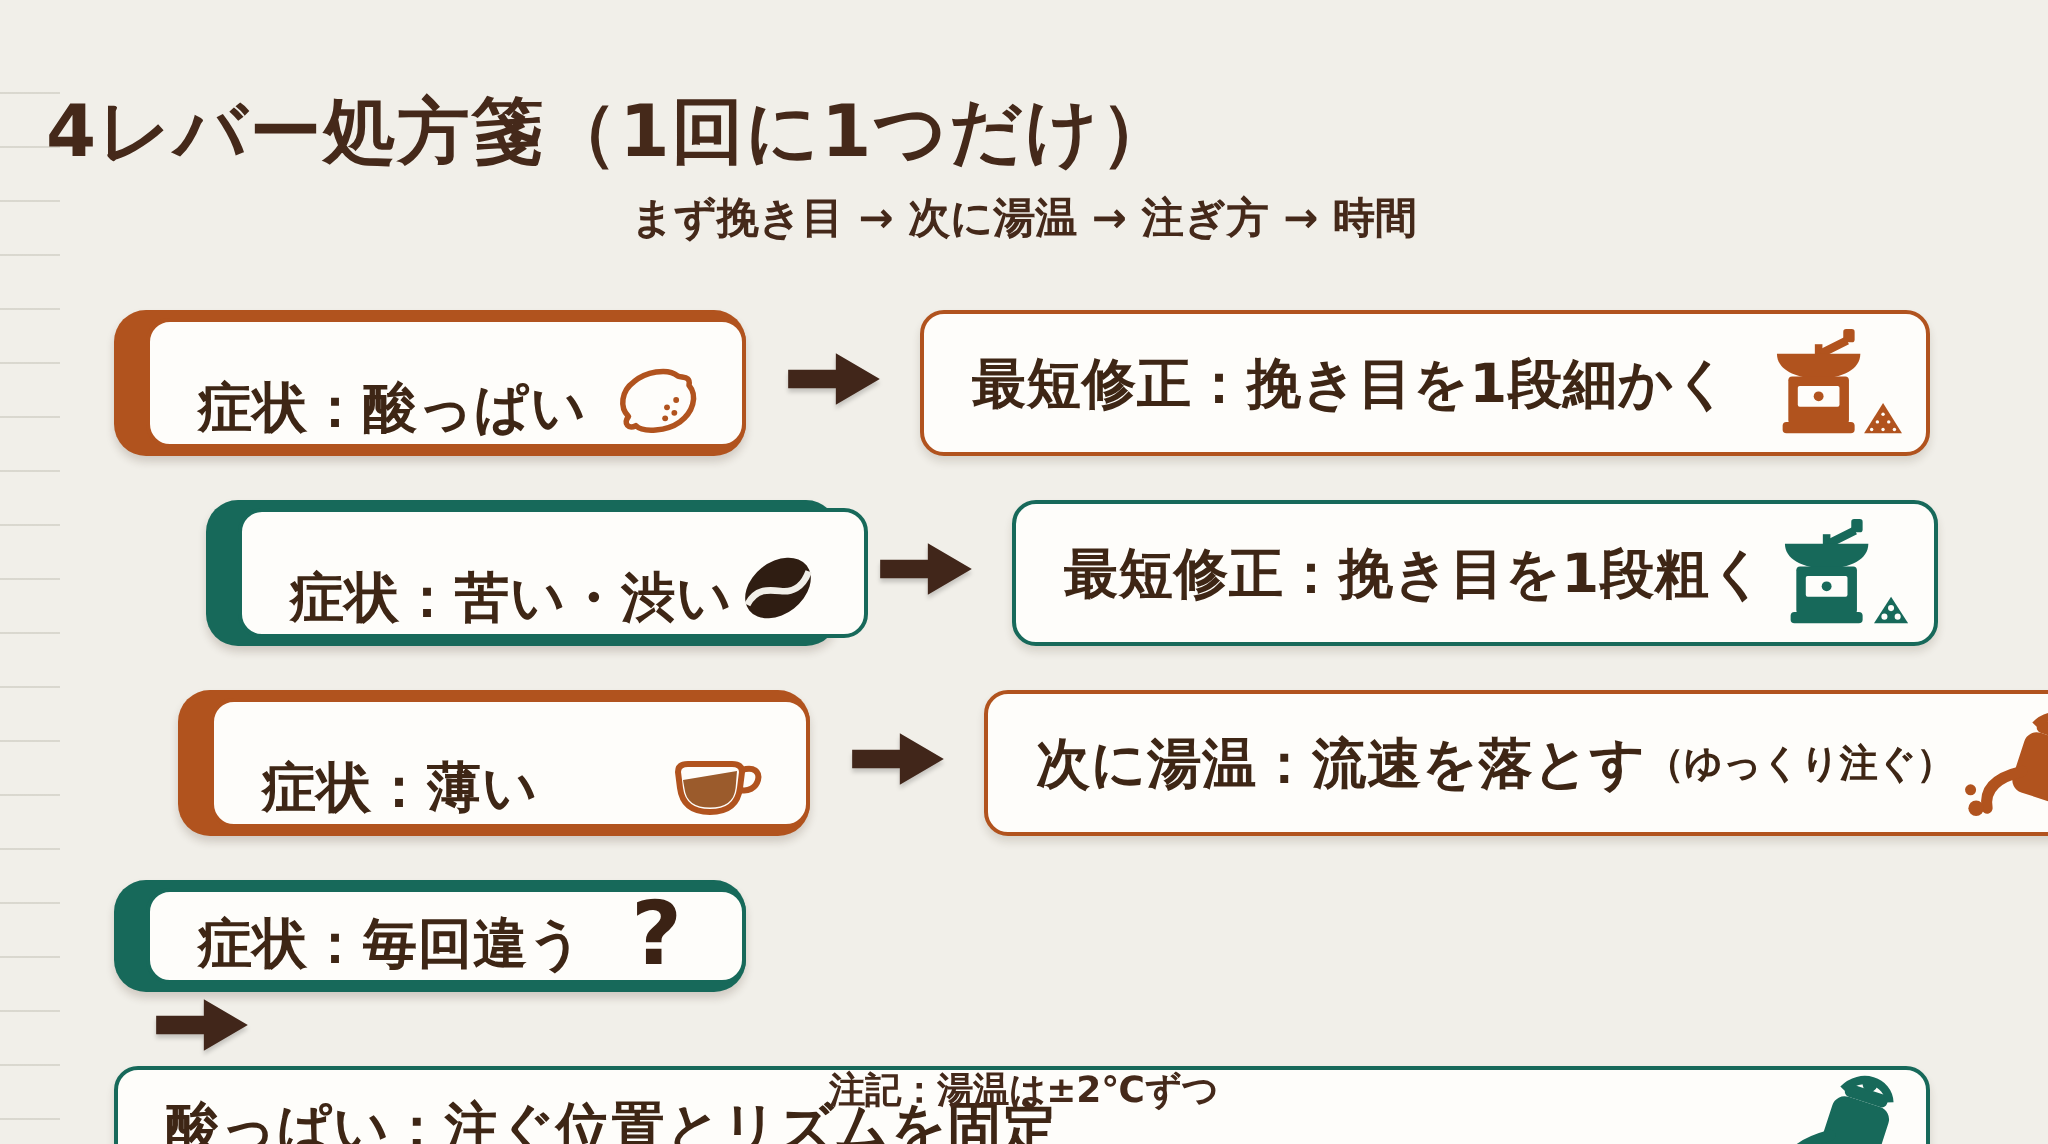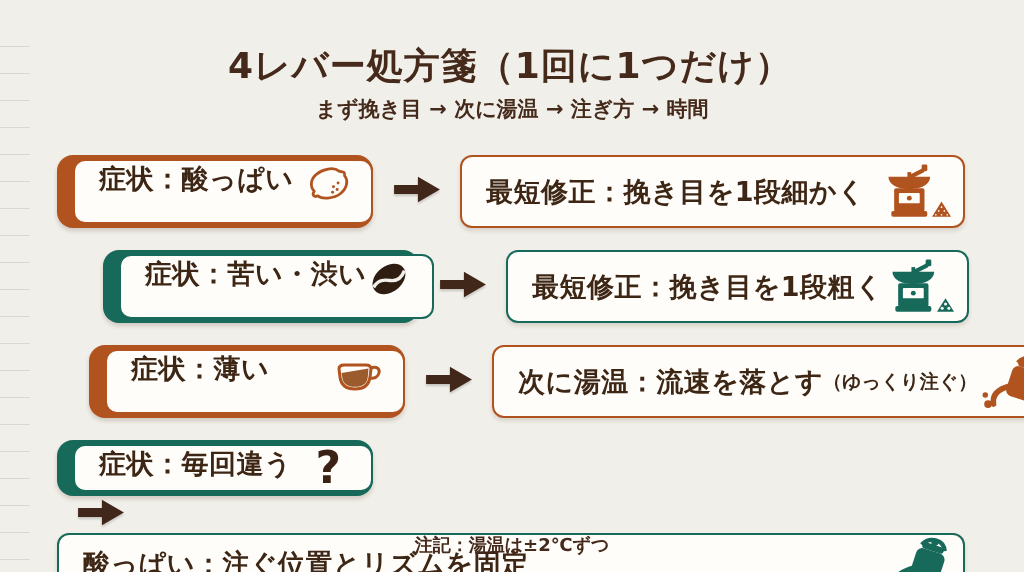--- a/index.html
+++ b/index.html
@@ -22,25 +22,25 @@
     background: repeating-linear-gradient(
       to bottom,
       transparent 0px, transparent 26px,
       var(--rule, #d7d5cc) 26px, var(--rule, #d7d5cc) 27px
     );
     opacity: 0.9;
   }
   .title {
     position: absolute;
     top: 42px; left: 0; right: 4px;
-    text-align: center;
     font-size: 36px;
     font-weight: bold;
     letter-spacing: 1px;
     color: var(--text, #45291a);
+    padding-left: 23px;
   }
   .subtitle {
     position: absolute;
     top: 95px; left: 0; right: 0;
     text-align: center;
     font-size: 21px;
     font-weight: bold;
     color: var(--text, #45291a);
   }
   .row {
@@ -63,21 +63,21 @@
     box-sizing: border-box;
     box-shadow: 0 3px 4px rgba(60,40,20,0.18);
     display: flex;
   }
   .symptom-inner {
     flex: 1;
     background: var(--card, #fefdfa);
     border: 2px solid var(--accent);
     border-radius: 12px;
     display: flex;
-    align-items: flex-start;
+    align-items: flex-end;
     padding: 0 18px 0 24px;
     box-sizing: border-box;
   }
   .arrow-zone {
     flex: none;
     width: 87px;
     display: flex;
     align-items: center;
     justify-content: center;
   }

